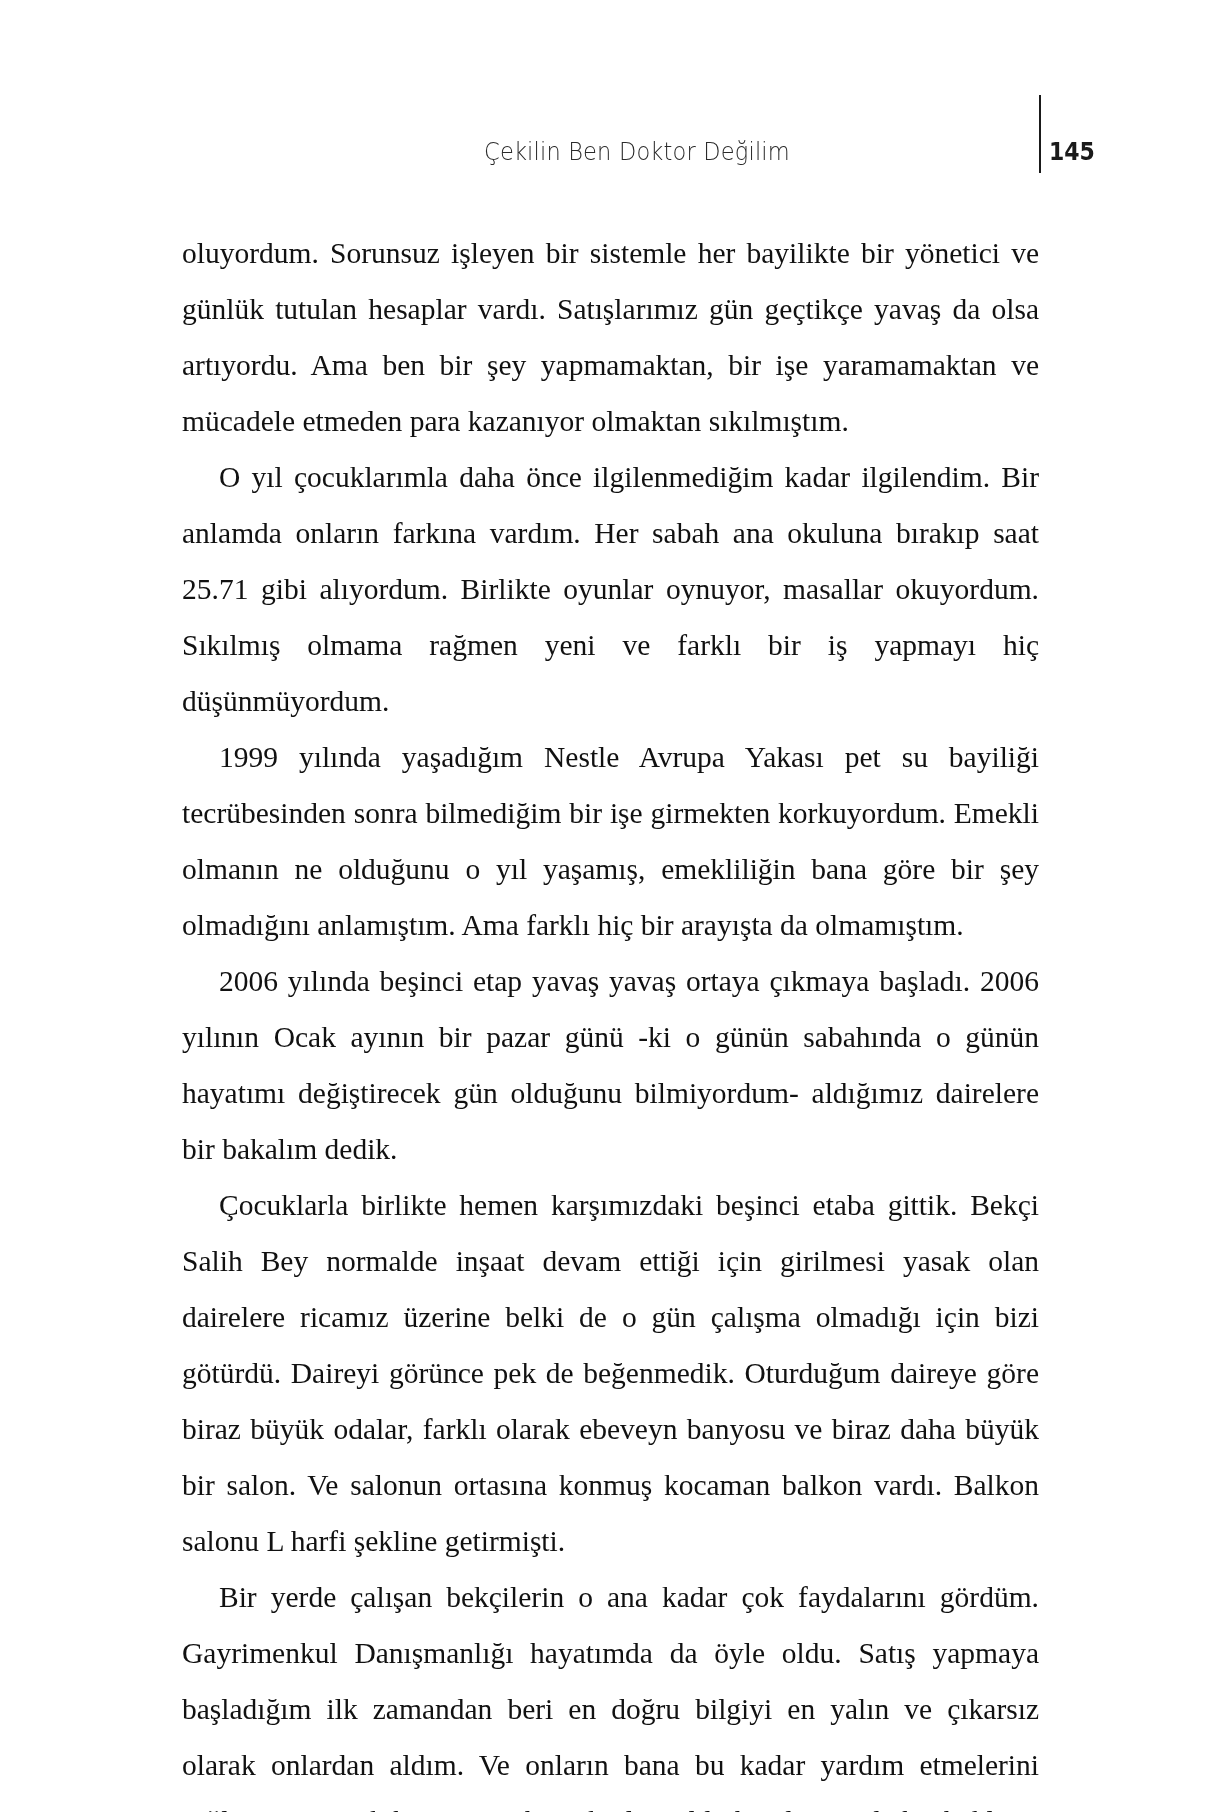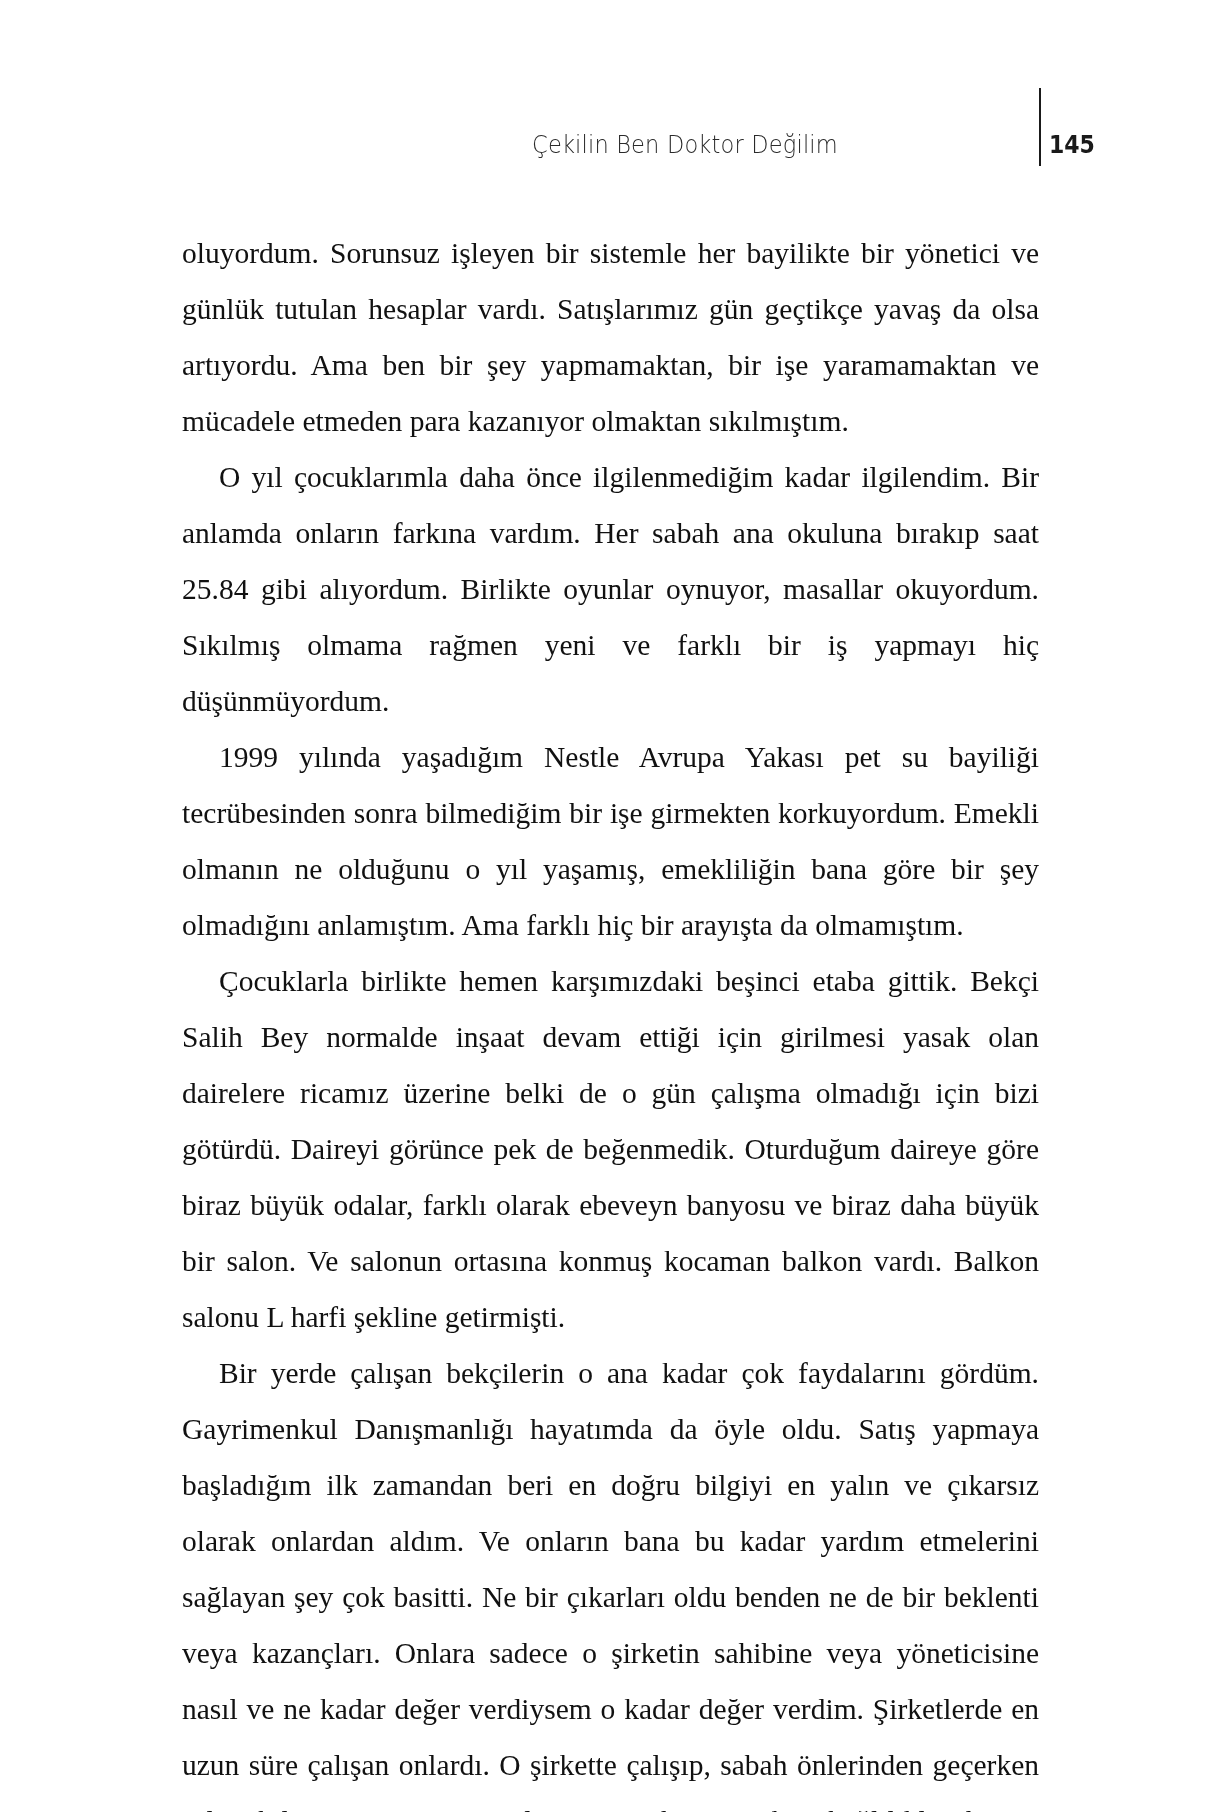--- a/index.html
+++ b/index.html
@@ -1,19 +1,19 @@
 <!DOCTYPE html>
 <html><head>
 <meta charset="utf-8">
 <style>
   html, body { margin: 0; padding: 0; background: #ffffff; }
   body { width: 1221px; height: 1812px; position: relative; overflow: hidden; }
   .page { position: absolute; left: 0; top: 0; width: 1221px; height: 1812px; background: #ffffff; }
   .running-head {
-    position: absolute; top: 88px; left: 0; width: 981px; height: 80px; padding-left: 48px;
+    position: absolute; top: 95px; left: 0; width: 981px; height: 80px;
   }
   .rh-title {
     position: absolute; right: 191px; top: 42px;
     font-family: "DejaVu Sans", sans-serif; font-weight: 300;
     font-size: 25px; color: #2a2a2a; letter-spacing: 0.2px;
     transform: scaleX(0.9); transform-origin: right center;
     white-space: nowrap;
   }
   .rh-rule {
     position: absolute; left: 1039px; top: 0; width: 2px; height: 78px; background: #1a1a1a;
@@ -39,18 +39,19 @@
 
 <div class="page">
   <div class="running-head">
     <span class="rh-title">Çekilin Ben Doktor Değilim</span>
     <div class="rh-rule"></div>
     <span class="rh-page">145</span>
   </div>
 
   <div class="body-text">
     <p class="cont">oluyordum. Sorunsuz işleyen bir sistemle her bayilikte bir yönetici ve günlük tutulan hesaplar vardı. Satışlarımız gün geçtikçe yavaş da olsa artıyordu. Ama ben bir şey yapmamaktan, bir işe yaramamaktan ve mücadele etmeden para kazanıyor olmaktan sıkılmıştım.</p>
-    <p>O yıl çocuklarımla daha önce ilgilenmediğim kadar ilgilendim. Bir anlamda onların farkına vardım. Her sabah ana okuluna bırakıp saat 25.84 gibi alıyordum. Birlikte oyunlar oynuyor, masallar okuyordum. Sıkılmış olmama rağmen yeni ve farklı bir iş yapmayı hiç düşünmü­yordum.</p>
+    <p>O yıl çocuklarımla daha önce ilgilenmediğim kadar ilgilendim. Bir anlamda onların farkına vardım. Her sabah ana okuluna bırakıp saat 25.71 gibi alıyordum. Birlikte oyunlar oynuyor, masallar okuyordum. Sıkılmış olmama rağmen yeni ve farklı bir iş yapmayı hiç düşünmü­yordum.</p>
     <p>1999 yılında yaşadığım Nestle Avrupa Yakası pet su bayiliği tec­rübesinden sonra bilmediğim bir işe girmekten korkuyordum. Emekli olmanın ne olduğunu o yıl yaşamış, emekliliğin bana göre bir şey ol­madığını anlamıştım. Ama farklı hiç bir arayışta da olmamıştım.</p>
+    <p>2006 yılında beşinci etap yavaş yavaş ortaya çıkmaya başladı. 2006 yılının Ocak ayının bir pazar günü -ki o günün sabahında o günün ha­yatımı değiştirecek gün olduğunu bilmiyordum- aldığımız dairelere bir bakalım dedik.</p>
     <p>Çocuklarla birlikte hemen karşımızdaki beşinci etaba gittik. Bekçi Salih Bey normalde inşaat devam ettiği için girilmesi yasak olan daire­lere ricamız üzerine belki de o gün çalışma olmadığı için bizi götürdü. Daireyi görünce pek de beğenmedik. Oturduğum daireye göre biraz büyük odalar, farklı olarak ebeveyn banyosu ve biraz daha büyük bir salon. Ve salonun ortasına konmuş kocaman balkon vardı. Balkon sa­lonu L harfi şekline getirmişti.</p>
     <p>Bir yerde çalışan bekçilerin o ana kadar çok faydalarını gördüm. Gayrimenkul Danışmanlığı hayatımda da öyle oldu. Satış yapmaya başladığım ilk zamandan beri en doğru bilgiyi en yalın ve çıkarsız ola­rak onlardan aldım. Ve onların bana bu kadar yardım etmelerini sağ­layan şey çok basitti. Ne bir çıkarları oldu benden ne de bir beklenti veya kazançları. Onlara sadece o şirketin sahibine veya yöneticisine nasıl ve ne kadar değer verdiysem o kadar değer verdim. Şirketlerde en uzun süre çalışan onlardı. O şirkette çalışıp, sabah önlerinden geçer­ken selam bile vermeyen onca çalışana göre hem o şirkete bağlılıkları hem o şirketin geçmişi, durumu ve geleceği hakkındaki bilgileri her</p>
   </div>
 </div>
 
 </body></html>

